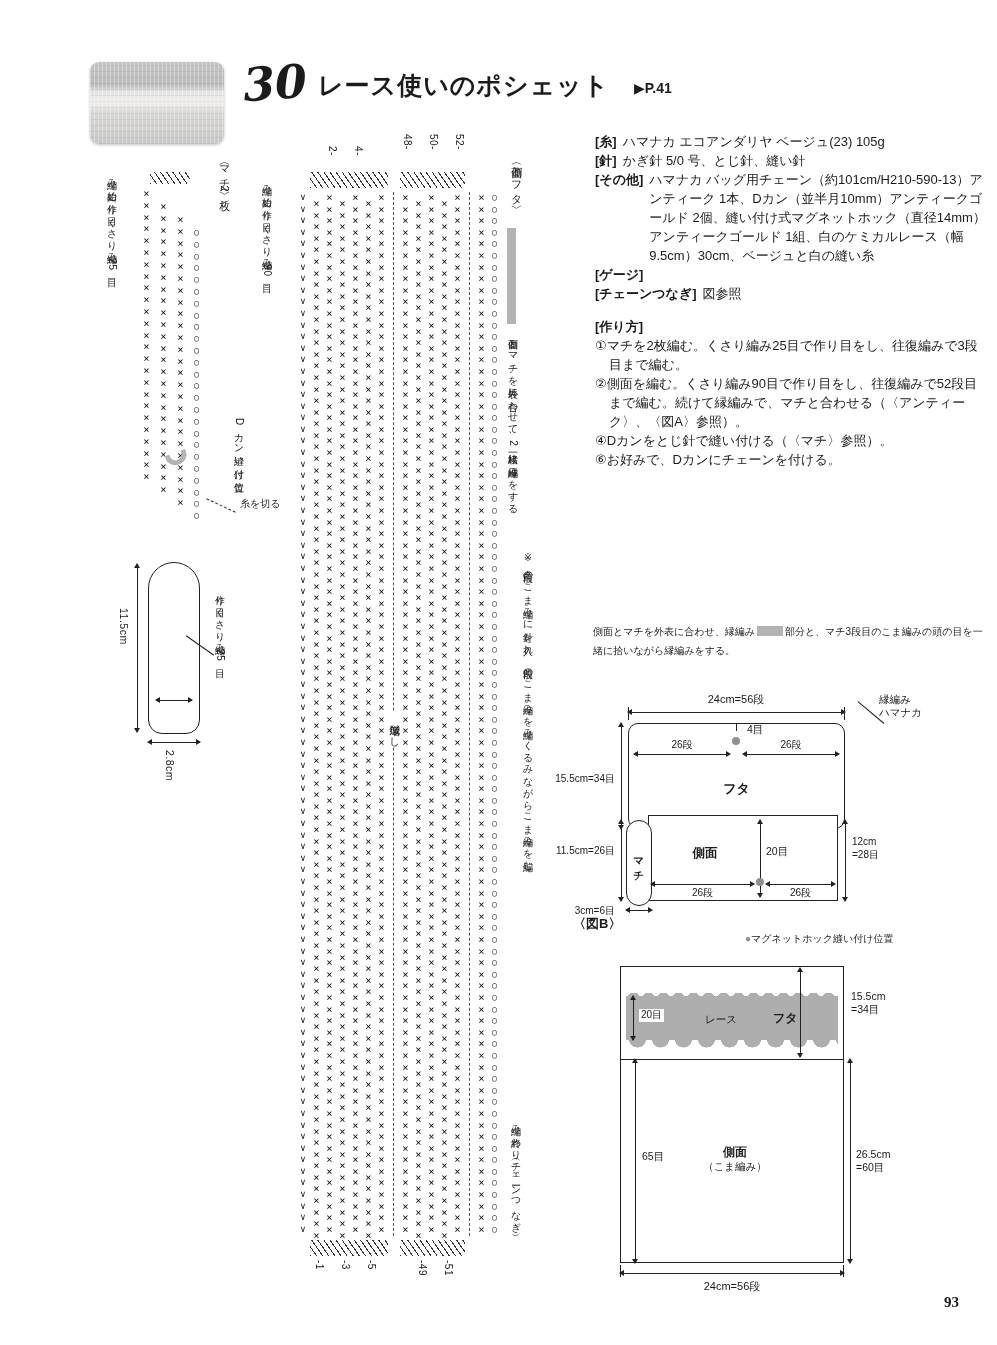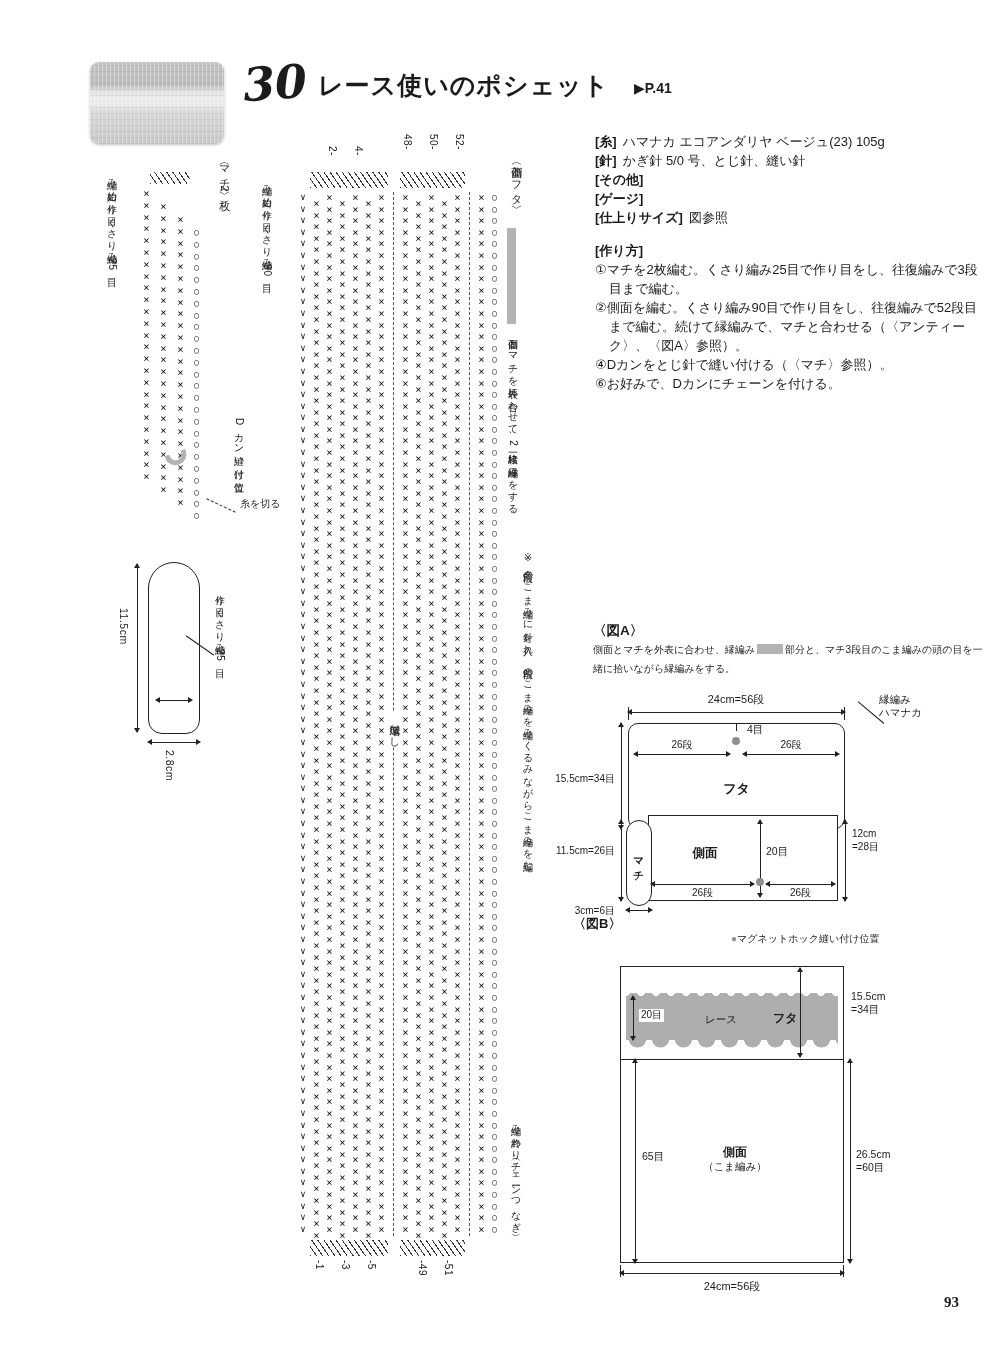--- a/index.html
+++ b/index.html
@@ -84,38 +84,38 @@
     <div class="mrow">
       <span class="mlabel">[糸]</span>
       <div class="mval">ハマナカ エコアンダリヤ ベージュ(23) 105g</div>
     </div>
     <div class="mrow">
       <span class="mlabel">[針]</span>
       <div class="mval">かぎ針 5/0 号、とじ針、縫い針</div>
     </div>
     <div class="mrow">
       <span class="mlabel">[その他]</span>
+      <div class="mval">ハマナカ バッグ用チェーン（約101cm/H210-590-13）アンティーク 1本、Dカン（並半月10mm）アンティークゴールド 2個、縫い付け式マグネットホック（直径14mm）アンティークゴールド 1組、白のケミカルレース（幅9.5cm）30cm、ベージュと白の縫い糸</div>
     </div>
     <div class="mrow">
       <span class="mlabel">[ゲージ]</span>
     </div>
     <div class="mrow">
-      <span class="mlabel">[仕上りサイズ]</span>
+      <span class="mlabel">[チェーンつなぎ]</span>
       <div class="mval">図参照</div>
     </div>
 
     <div class="howto-head">[作り方]</div>
     <div class="step">①マチを2枚編む。くさり編み25目で作り目をし、往復編みで3段目まで編む。</div>
     <div class="step">②側面を編む。くさり編み90目で作り目をし、往復編みで52段目まで編む。続けて縁編みで、マチと合わせる（〈アンティーク〉、〈図A〉参照）。</div>
     <div class="step">④Dカンをとじ針で縫い付ける（〈マチ〉参照）。</div>
     <div class="step">⑥お好みで、Dカンにチェーンを付ける。</div>
   </div>
 
   <div class="abs" style="left:593px;top:622px;width:394px">
-    <div class="b" style="font-size:13.5px">〈図A〉</div>
     <div class="figdesc"><span>側面とマチを外表に合わせ、縁編み</span><span class="swatch" style="background:#b3b3b3"></span><span>部分と、マチ3段目のこま編みの頭の目を一緒に拾いながら縁編みをする。</span></div>
   </div>
 
   <div class="abs" style="left:555px;top:693px;width:432px;height:262px">
     <div class="t c f11" style="left:96px;top:0;width:170px">24cm=56段</div>
     <div class="vline" style="left:73px;top:14px;height:13px"></div>
     <div class="vline" style="left:289px;top:14px;height:13px"></div>
     <div class="harrow" style="left:73px;top:19px;width:217px"></div>
 
     <div class="rect" style="left:73px;top:30px;width:217px;height:106px;border-radius:10px"></div>
@@ -140,31 +140,31 @@
     <div class="t f105" style="left:211px;top:152px">20目</div>
     <div class="dot" style="left:201px;top:185px;background:#8f8f8f"></div>
     <div class="harrow" style="left:96px;top:191px;width:103px"></div>
     <div class="harrow" style="left:211px;top:191px;width:69px"></div>
     <div class="t c f10" style="left:96px;top:194px;width:103px">26段</div>
     <div class="t c f10" style="left:211px;top:194px;width:69px">26段</div>
 
     <div class="varrow" style="left:66px;top:127px;height:81px"></div>
     <div class="t r f10" style="left:-4px;top:152px;width:64px">11.5cm=26目</div>
     <div class="varrow" style="left:290px;top:127px;height:81px"></div>
-    <div class="t f10 pl" style="left:297px;top:135px;white-space:pre-line">12cm
+    <div class="t f10 pl" style="left:297px;top:143px;white-space:pre-line">12cm
 =28目</div>
 
     <div class="t r f10" style="left:-4px;top:212px;width:64px">3cm=6目</div>
     <div class="harrow" style="left:71px;top:217px;width:26px"></div>
 
     <div class="t f105 pl" style="left:324px;top:0;white-space:pre-line">縁編み
 ハマナカ</div>
     <div class="abs" style="left:295px;top:30px;width:34px;height:1px;background:#222;transform:rotate(40deg);transform-origin:right center"></div>
 
-    <div class="t f10" style="left:176px;top:240px"><span class="legend-dot">●</span><span>マグネットホック縫い付け位置</span></div>
+    <div class="t f10" style="left:190px;top:240px"><span class="legend-dot">●</span><span>マグネットホック縫い付け位置</span></div>
   </div>
 
   <div class="t b" style="left:573px;top:916px;font-size:13px">〈図B〉</div>
 
   <div class="abs" style="left:555px;top:960px;width:440px;height:350px">
     <div class="rect" style="left:65px;top:6px;width:224px;height:297px"></div>
     <div class="lace-band" style="left:71px;top:36px;width:212px;height:44px"></div>
     <div class="varrow" style="left:78px;top:36px;height:44px"></div>
     <div class="t f10" style="left:84px;top:49px;background:#fff;padding:0 2px">20目</div>
     <div class="t f105" style="left:150px;top:53px">レース</div>

